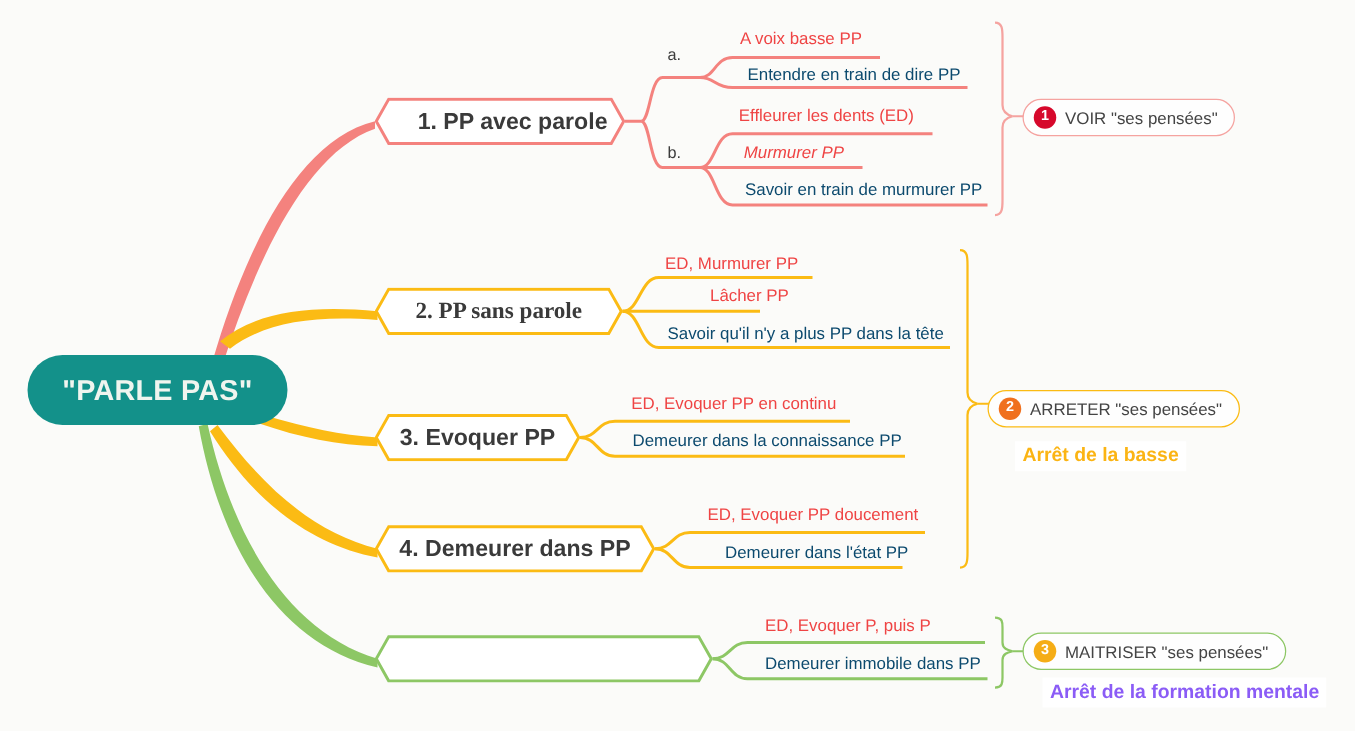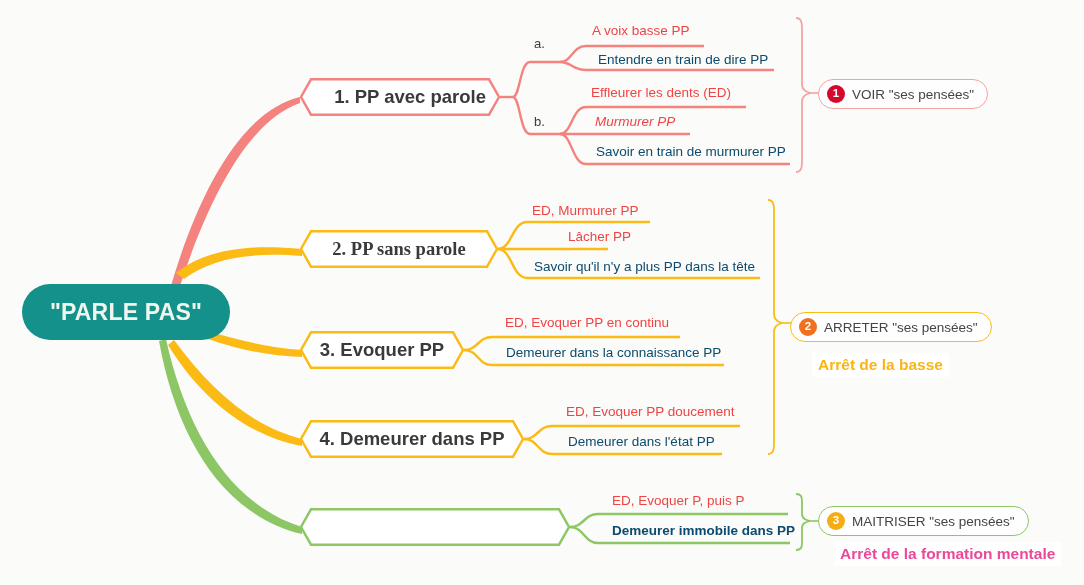--- a/index.html
+++ b/index.html
@@ -224,36 +224,36 @@
   <span class="leaf red" style="left:596px; top:145px;">Savoir en train de murmurer PP</span>
 
   <span class="leaf" style="left:532px; top:204px;">ED, Murmurer PP</span>
   <span class="leaf" style="left:532px; top:230px;margin-left:36px;">Lâcher PP</span>
   <span class="leaf red" style="left:534px; top:260px;">Savoir qu'il n'y a plus PP dans la tête</span>
 
   <span class="leaf" style="left:505px; top:316px;">ED, Evoquer PP en continu</span>
   <span class="leaf red" style="left:506px; top:346px;">Demeurer dans la connaissance PP</span>
 
   <span class="leaf" style="left:566px; top:405px;">ED, Evoquer PP doucement</span>
-  <span class="leaf red" style="left:568px; top:435px;">Demeurer dans l'état PP</span>
+  <span class="leaf red" style="left:580px; top:435px;">Demeurer dans l'état PP</span>
 
   <span class="leaf" style="left:612px; top:494px;">ED, Evoquer P, puis P</span>
-  <span class="leaf red" style="left:612px; top:524px;font-weight:bold;">Demeurer immobile dans PP</span>
+  <span class="leaf red" style="left:612px; top:524px;">Demeurer immobile dans PP</span>
 
   <div class="pill" style="left:818px; top:79px; border-color:#f5a3a0;">
     <span class="badge" style="background:#d6082b;">1</span>
     <span class="pill-text">VOIR "ses pensées"</span>
   </div>
 
   <div class="pill" style="left:790px; top:312px; border-color:#fbbb14;">
     <span class="badge" style="background:#f0701e;">2</span>
     <span class="pill-text">ARRETER "ses pensées"</span>
   </div>
 
   <div class="pill" style="left:818px; top:506px; border-color:#8dc765;">
     <span class="badge" style="background:#f5ad16;">3</span>
     <span class="pill-text">MAITRISER "ses pensées"</span>
   </div>
 
   <span class="caption" style="left:812px; top:353px; color:#fbb413;">Arrêt de la basse</span>
-  <span class="caption" style="left:834px; top:542px; color:#ec4899;">Arrêt de la formation mentale</span>
+  <span class="caption" style="left:834px; top:542px; color:#8b5cf6;">Arrêt de la formation mentale</span>
 
 </div>
 
 </body></html>

